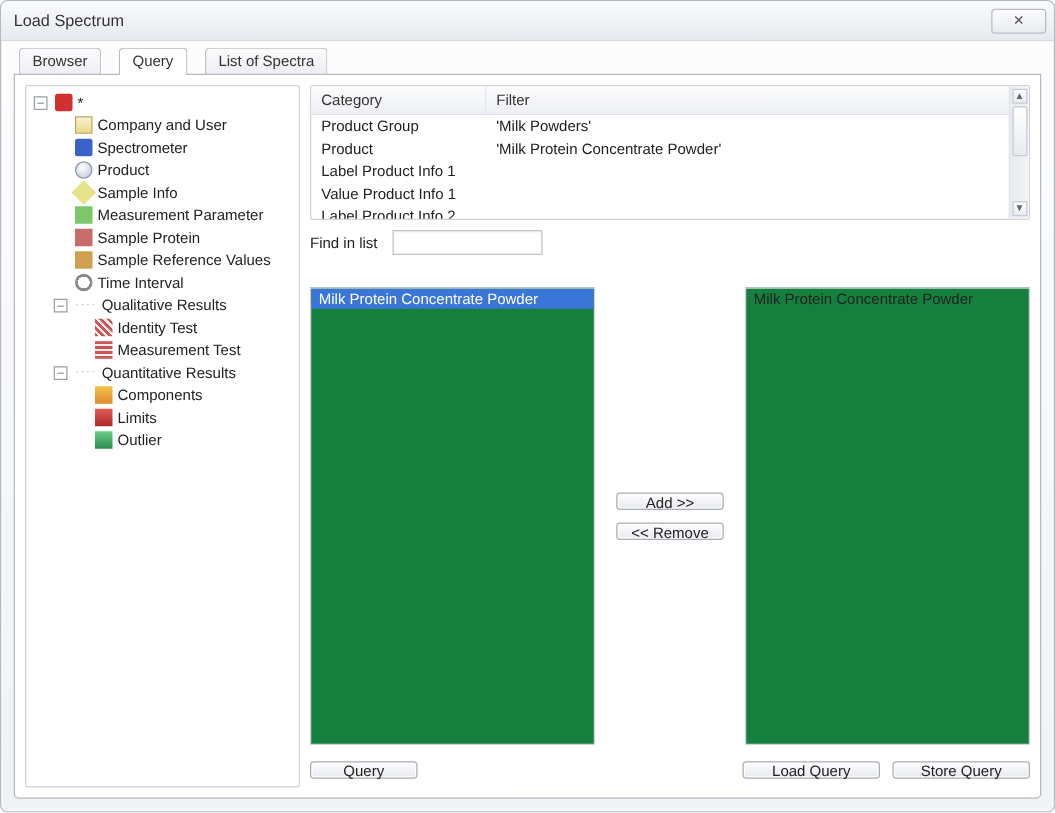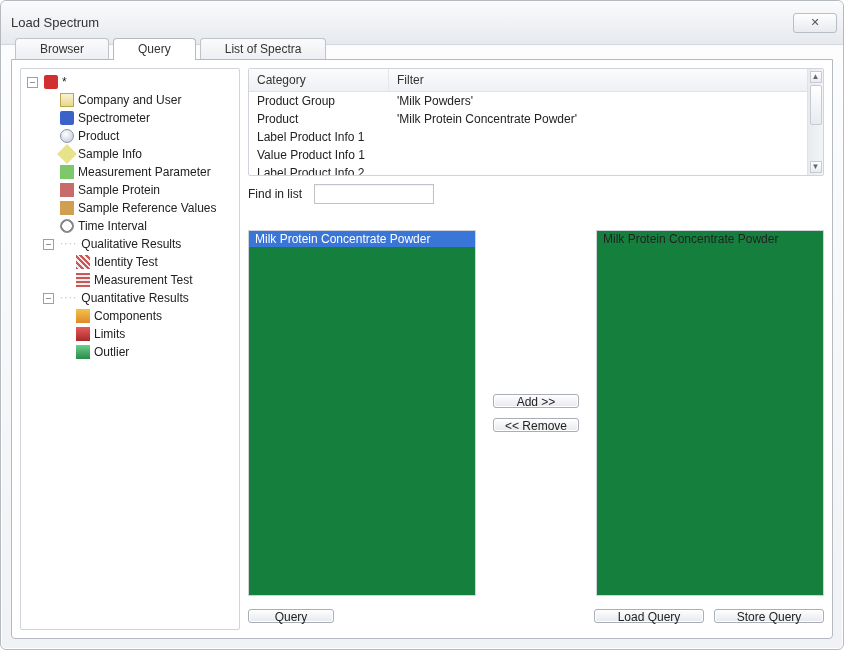--- a/index.html
+++ b/index.html
@@ -6,21 +6,21 @@
   html, body { margin: 0; padding: 0; font-family: "Segoe UI", Tahoma, Arial, sans-serif; font-size: 12px; color: #222; }
   body { background: #fff; width: 844px; height: 650px; overflow: hidden; }
 
   .window {
     width: 844px; height: 650px;
     background: linear-gradient(#fdfdfe, #f0f2f5);
     border: 1px solid #b5b9c0; border-radius: 6px; position: relative;
     box-shadow: inset 0 0 0 1px #fff;
   }
   .titlebar {
-    height: 44px; display: flex; align-items: center; justify-content: space-between;
+    height: 32px; display: flex; align-items: center; justify-content: space-between;
     padding: 0 0 0 10px;
     background: linear-gradient(#fafbfc, #e6e9ee);
     border-bottom: 1px solid #d4d7dd;
     border-radius: 6px 6px 0 0;
   }
   .titlebar .title { font-size: 13px; color: #333; }
   .win-btn {
     width: 44px; height: 20px; margin-right: 6px;
     border: 1px solid #b9bdc5; border-radius: 3px;
     background: linear-gradient(#fefefe, #e7eaef);
@@ -31,23 +31,23 @@
   .client {
     position: absolute; left: 10px; right: 10px; top: 36px; bottom: 10px;
   }
 
   .tabs { position: absolute; inset: 0; }
   .tabstrip {
     height: 22px; display: flex; align-items: flex-end; gap: 0;
     padding-left: 4px;
   }
   .tab {
-    padding: 3px 24px 4px; border: 1px solid #bfc3ca; border-bottom: none;
+    padding: 3px 10px 4px; border: 1px solid #bfc3ca; border-bottom: none;
     background: linear-gradient(#fbfbfc,#eceef2);
-    border-radius: 4px 4px 0 0; color: #333; margin-right: 4px;
+    border-radius: 4px 4px 0 0; color: #333; margin-right: 14px;
     position: relative; top: 1px;
   }
   .tab.active { background: #fff; border-color: #b5b9c0; z-index: 2; }
   .tabpanel {
     position: absolute; left: 0; right: 0; top: 22px; bottom: 0;
     border: 1px solid #b5b9c0; background: #fff; border-radius: 0 0 4px 4px;
   }
 
   .split {
     display: flex; width: 100%; height: 100%;

